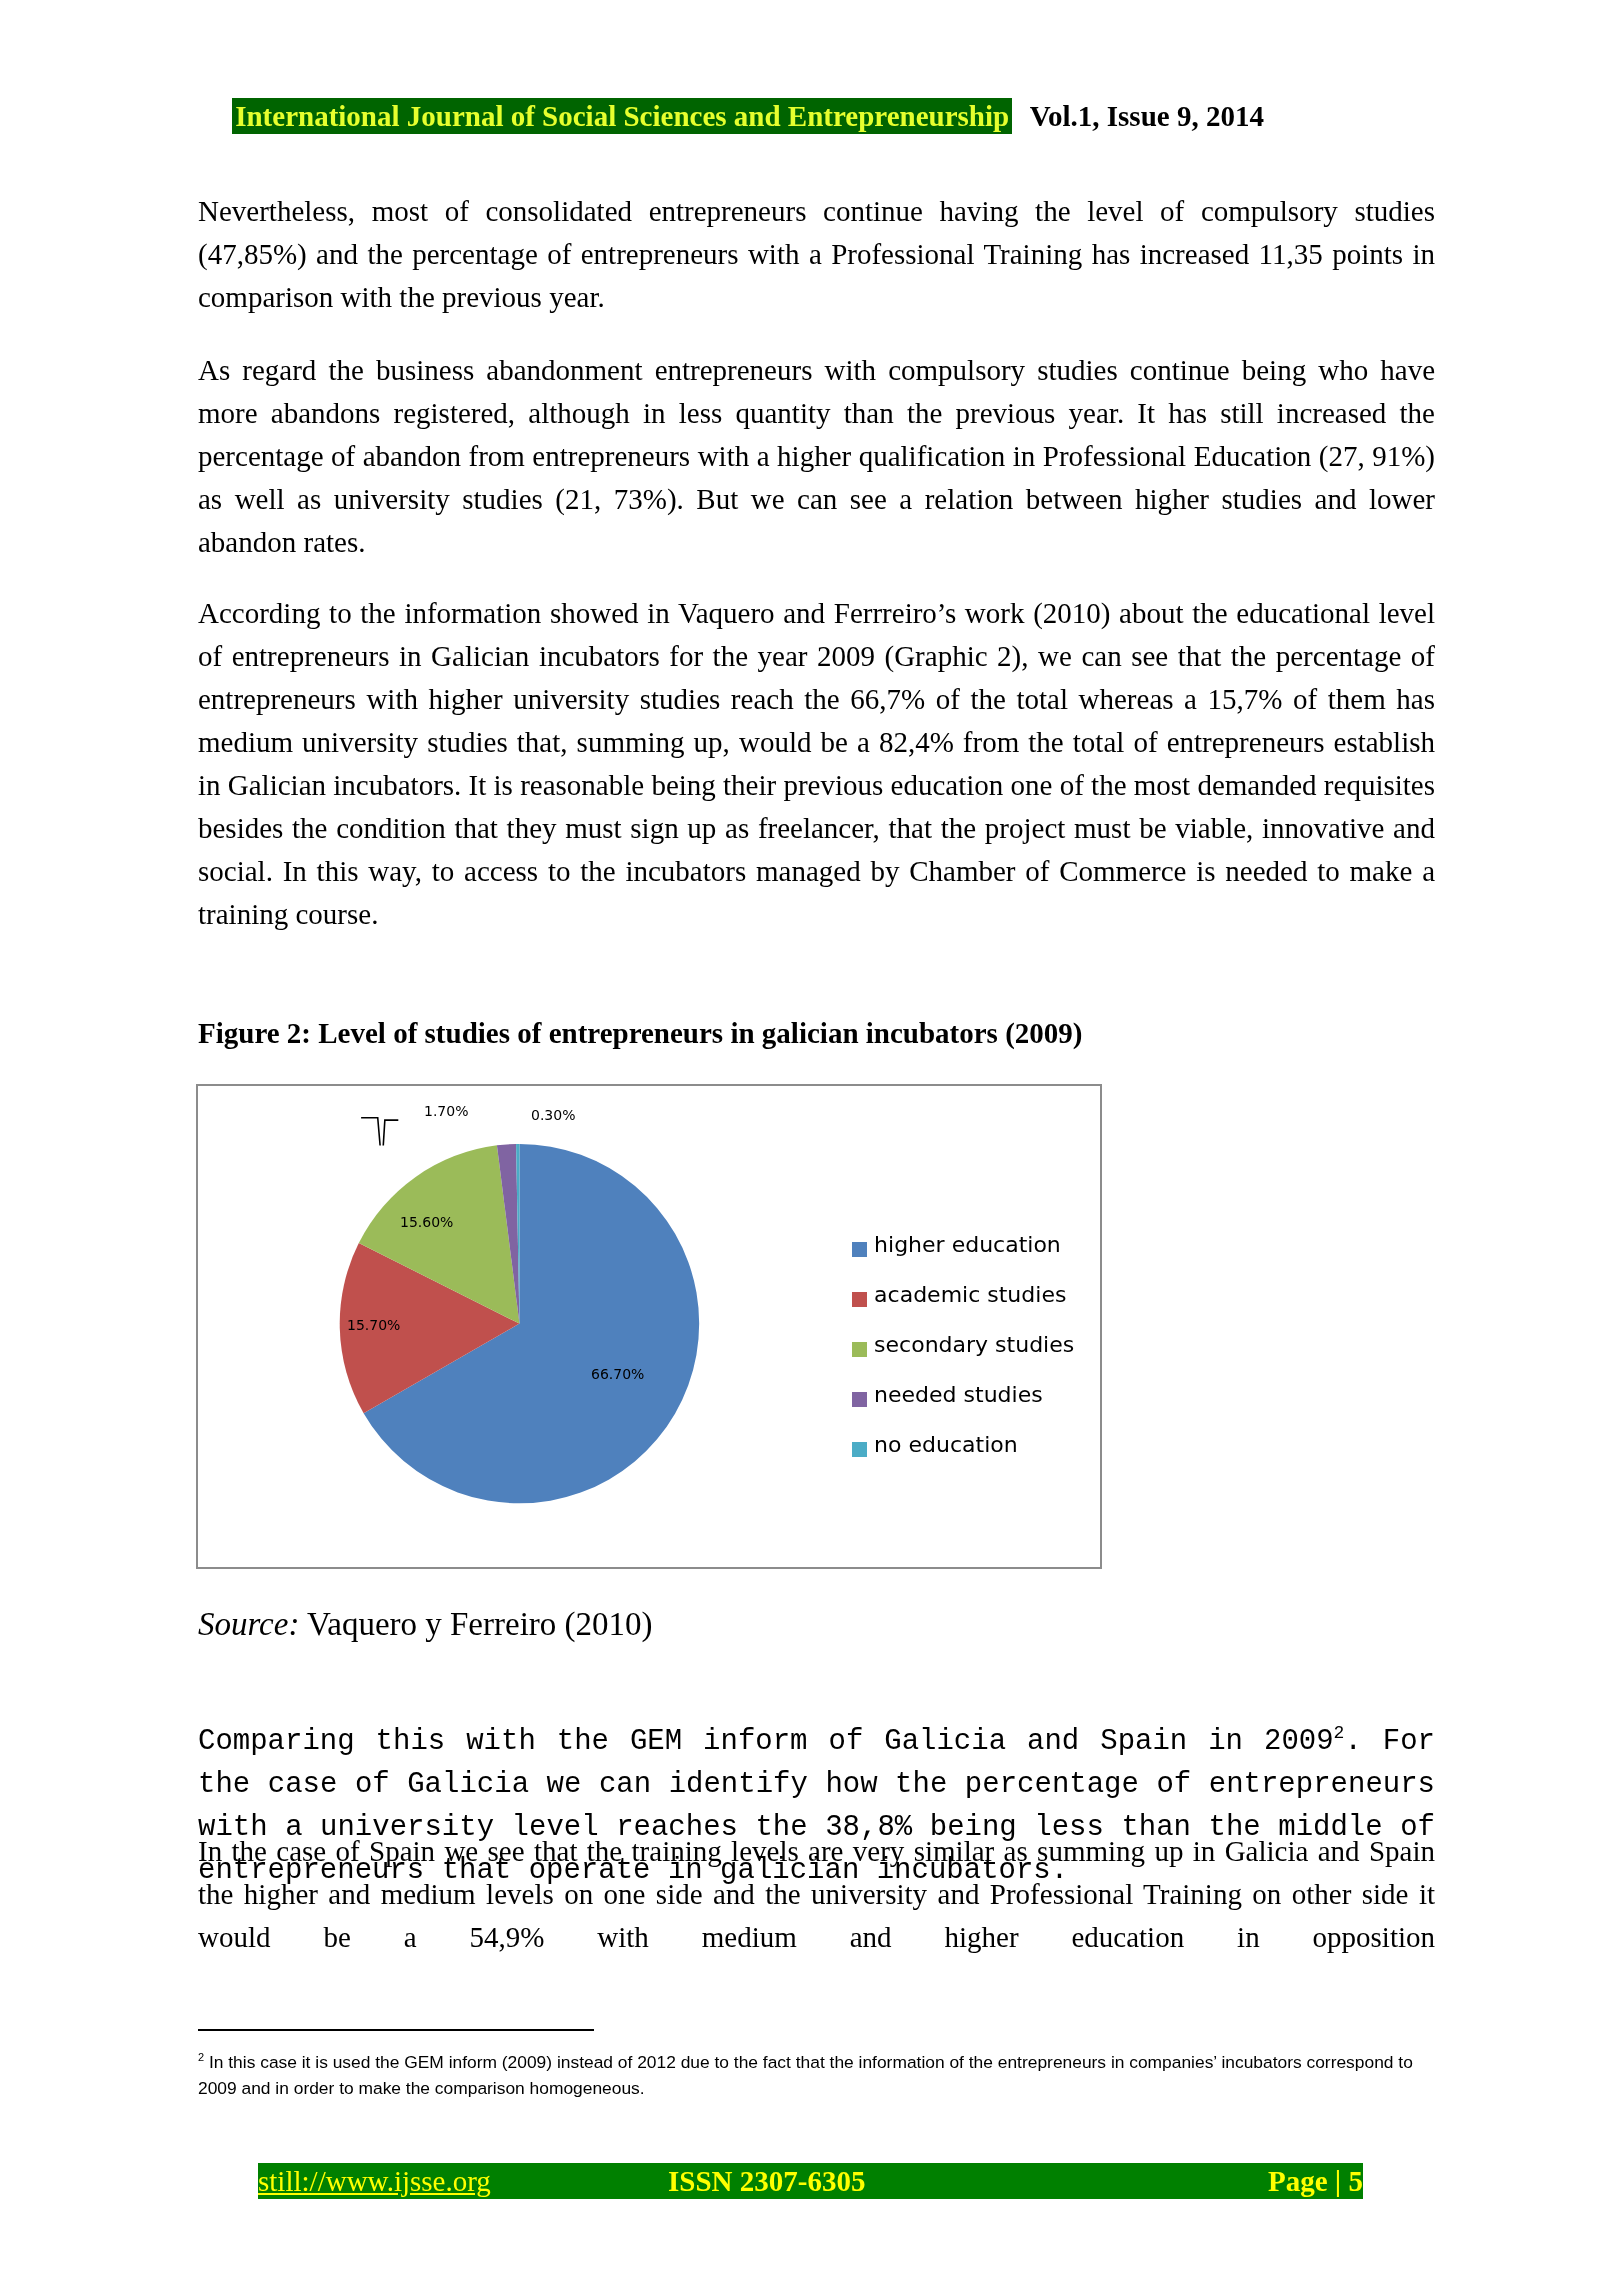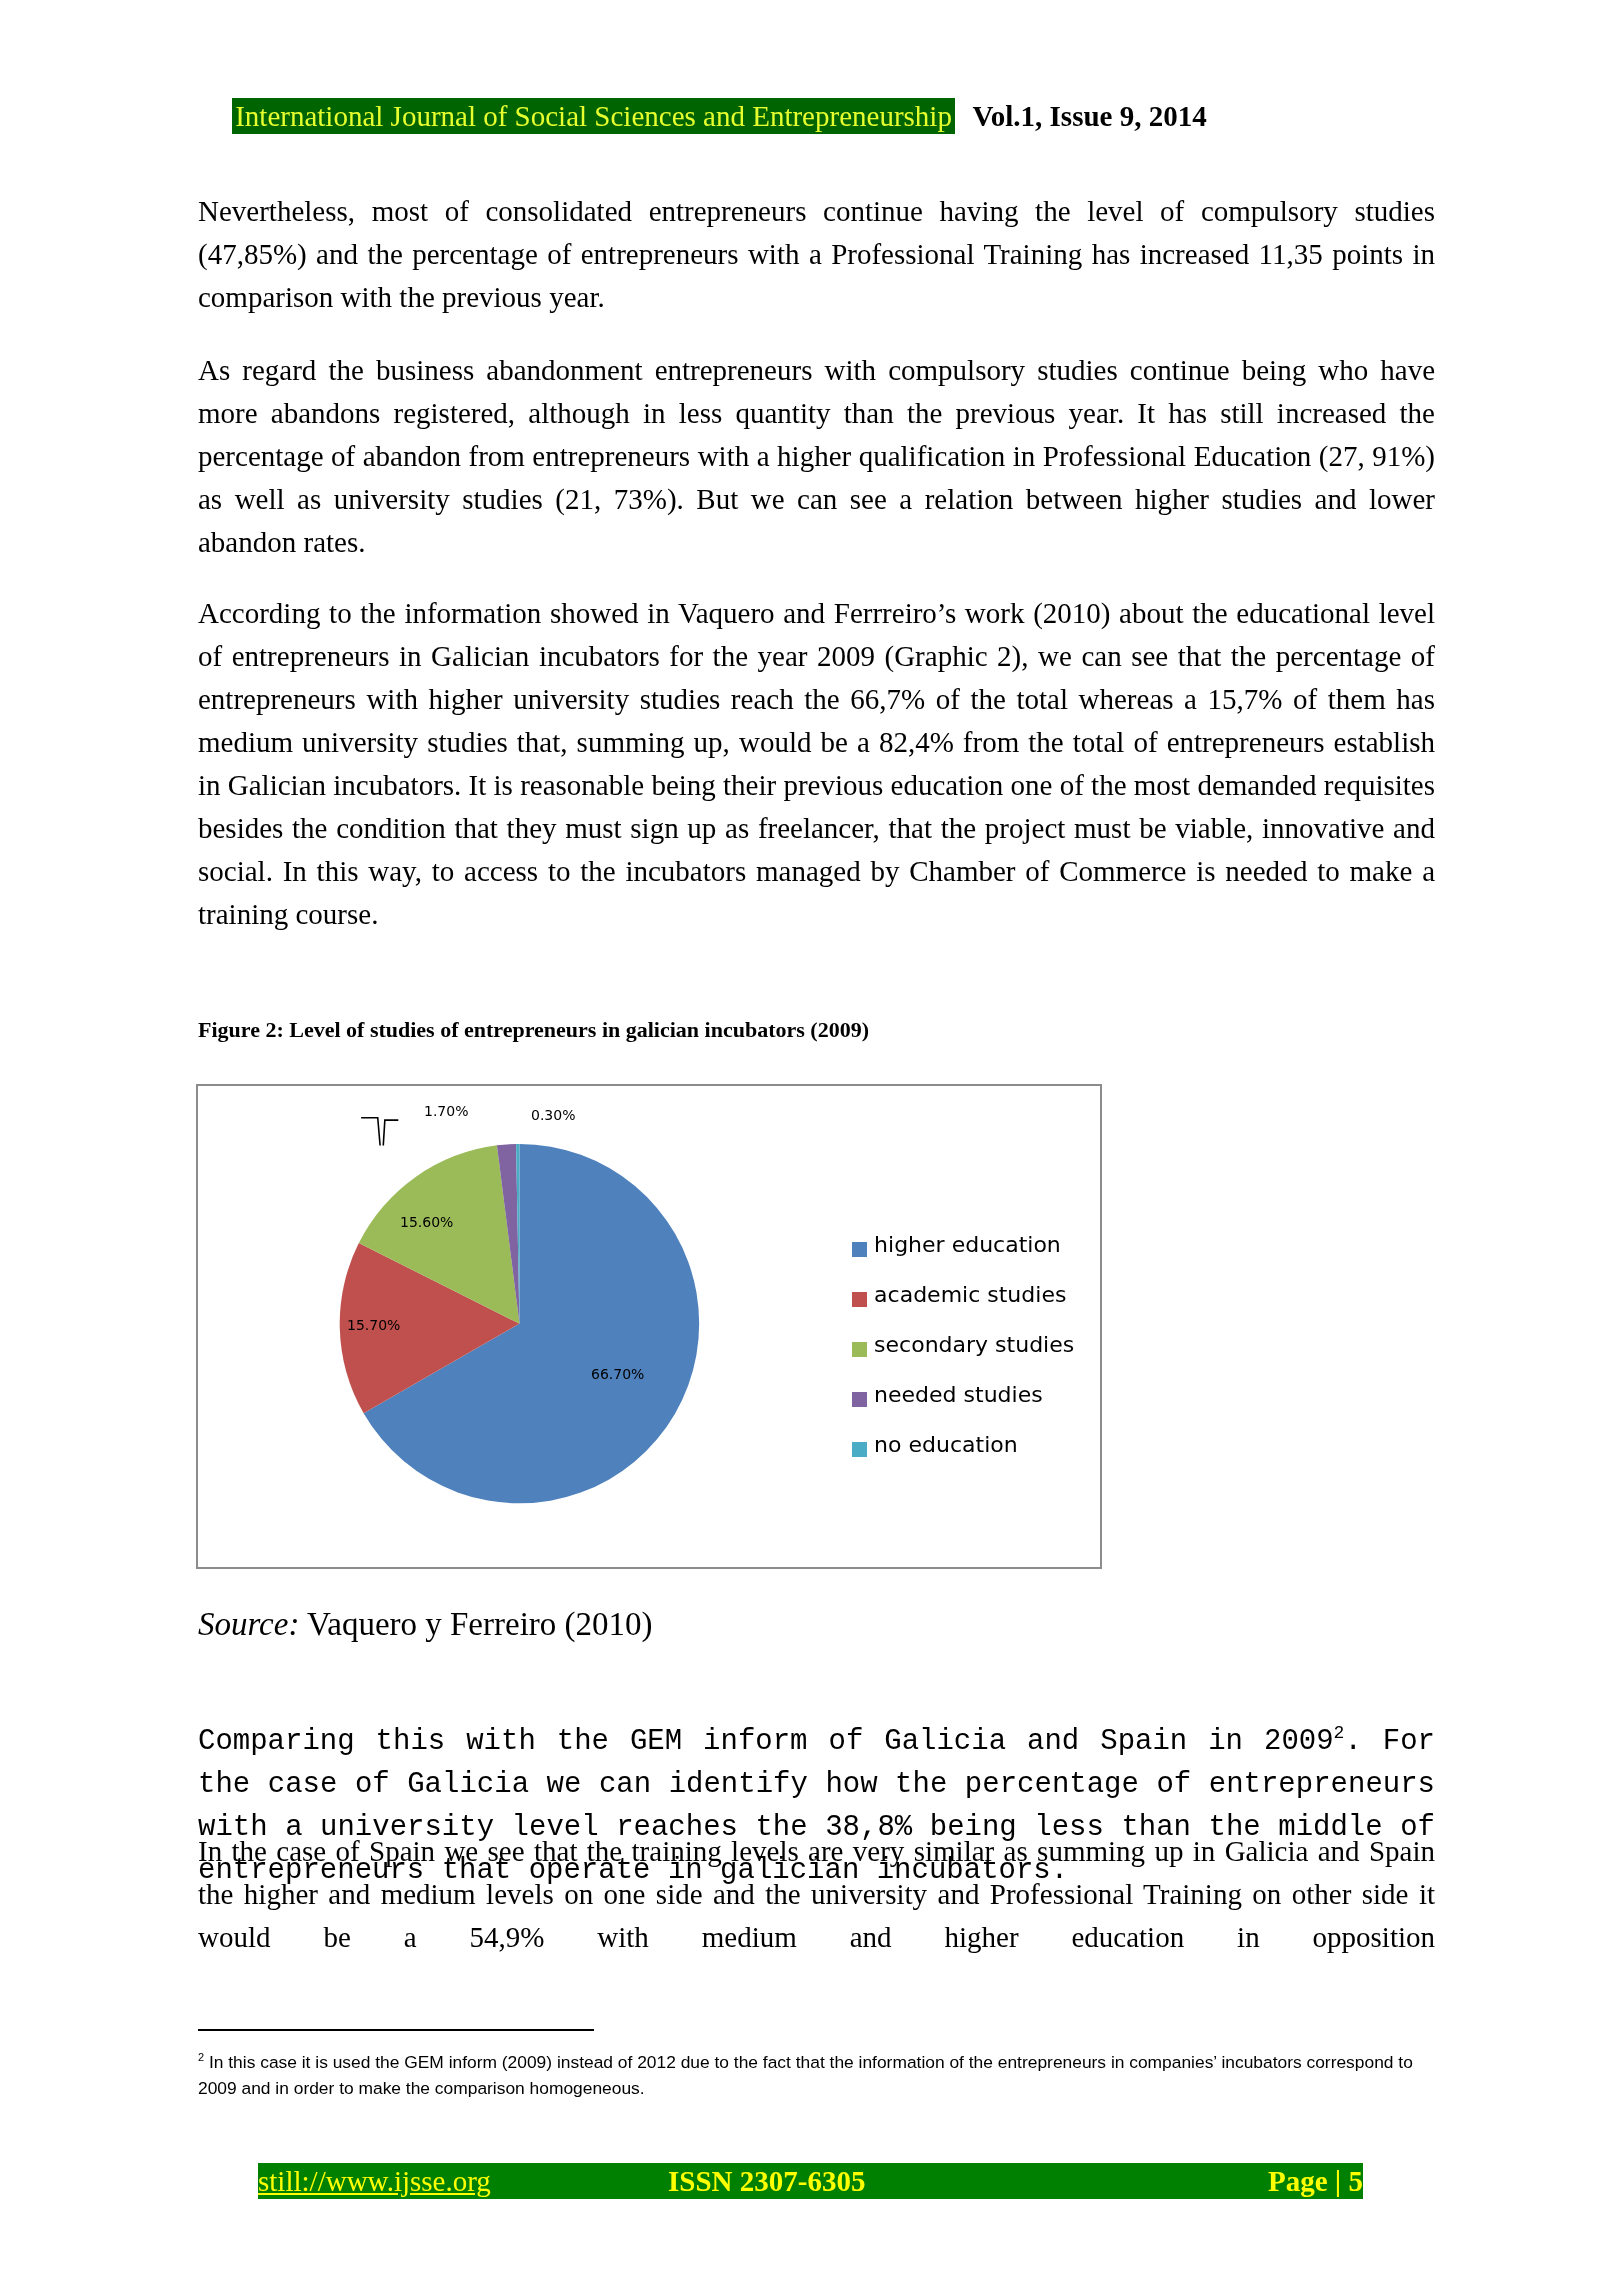--- a/index.html
+++ b/index.html
@@ -1,26 +1,26 @@
 <!DOCTYPE html>
 <html style="font-size:12.7px"><head>
 <meta charset="utf-8">
 <style>
   html, body { margin: 0; padding: 0; background: #ffffff; }
   body { width: 1622px; height: 2295px; position: relative; overflow: hidden;
          font-family: "Liberation Serif", serif; color: #000; }
   .header { position: absolute; top: 98px; left: 232px; height: 36px; display: flex; align-items: center; }
-  .header .journal { background: #006400; color: #e6ff2e; font-weight: normal; font-size: 29px;
+  .header .journal { background: #006400; color: #e6ff2e; font-weight: bold; font-size: 29px;
                      padding: 0 3.2px; height: 36px; line-height: 36px; white-space: nowrap; }
   .header .vol { font-weight: bold; font-size: 29px; margin-left: 17.4px; white-space: nowrap; }
 
   .para { position: absolute; left: 198px; width: 1237px; font-size: 29px; line-height: 43px;
           text-align: justify; margin: 0; }
   .para.last-line-justify { text-align-last: justify; }
-  .fig-title { position: absolute; left: 198px; top: 1017px; font-size: 22px; font-weight: bold; margin: 0; }
+  .fig-title { position: absolute; left: 198px; top: 1017px; font-size: 29px; font-weight: bold; margin: 0; }
 
   .chart-box { position: absolute; left: 196px; top: 1084px; width: 906px; height: 485px;
                border: 2.4px solid #8c8c8c; box-sizing: border-box; background: #fff; }
   .chart-box svg { position: absolute; left: 0; top: 0; }
   .chart-label { position: absolute; font-family: "DejaVu Sans", sans-serif; font-size: 14px; color: #000; white-space: nowrap; }
   .legend { position: absolute; left: 654px; top: 121px; font-family: "DejaVu Sans", sans-serif; }
   .legend-item { display: flex; align-items: flex-end; height: 50px; font-size: 22px; }
   .legend-swatch { width: 15px; height: 15px; margin-right: 7.1px; }
 
   .source { position: absolute; left: 198px; top: 1606px; font-size: 33px; }

